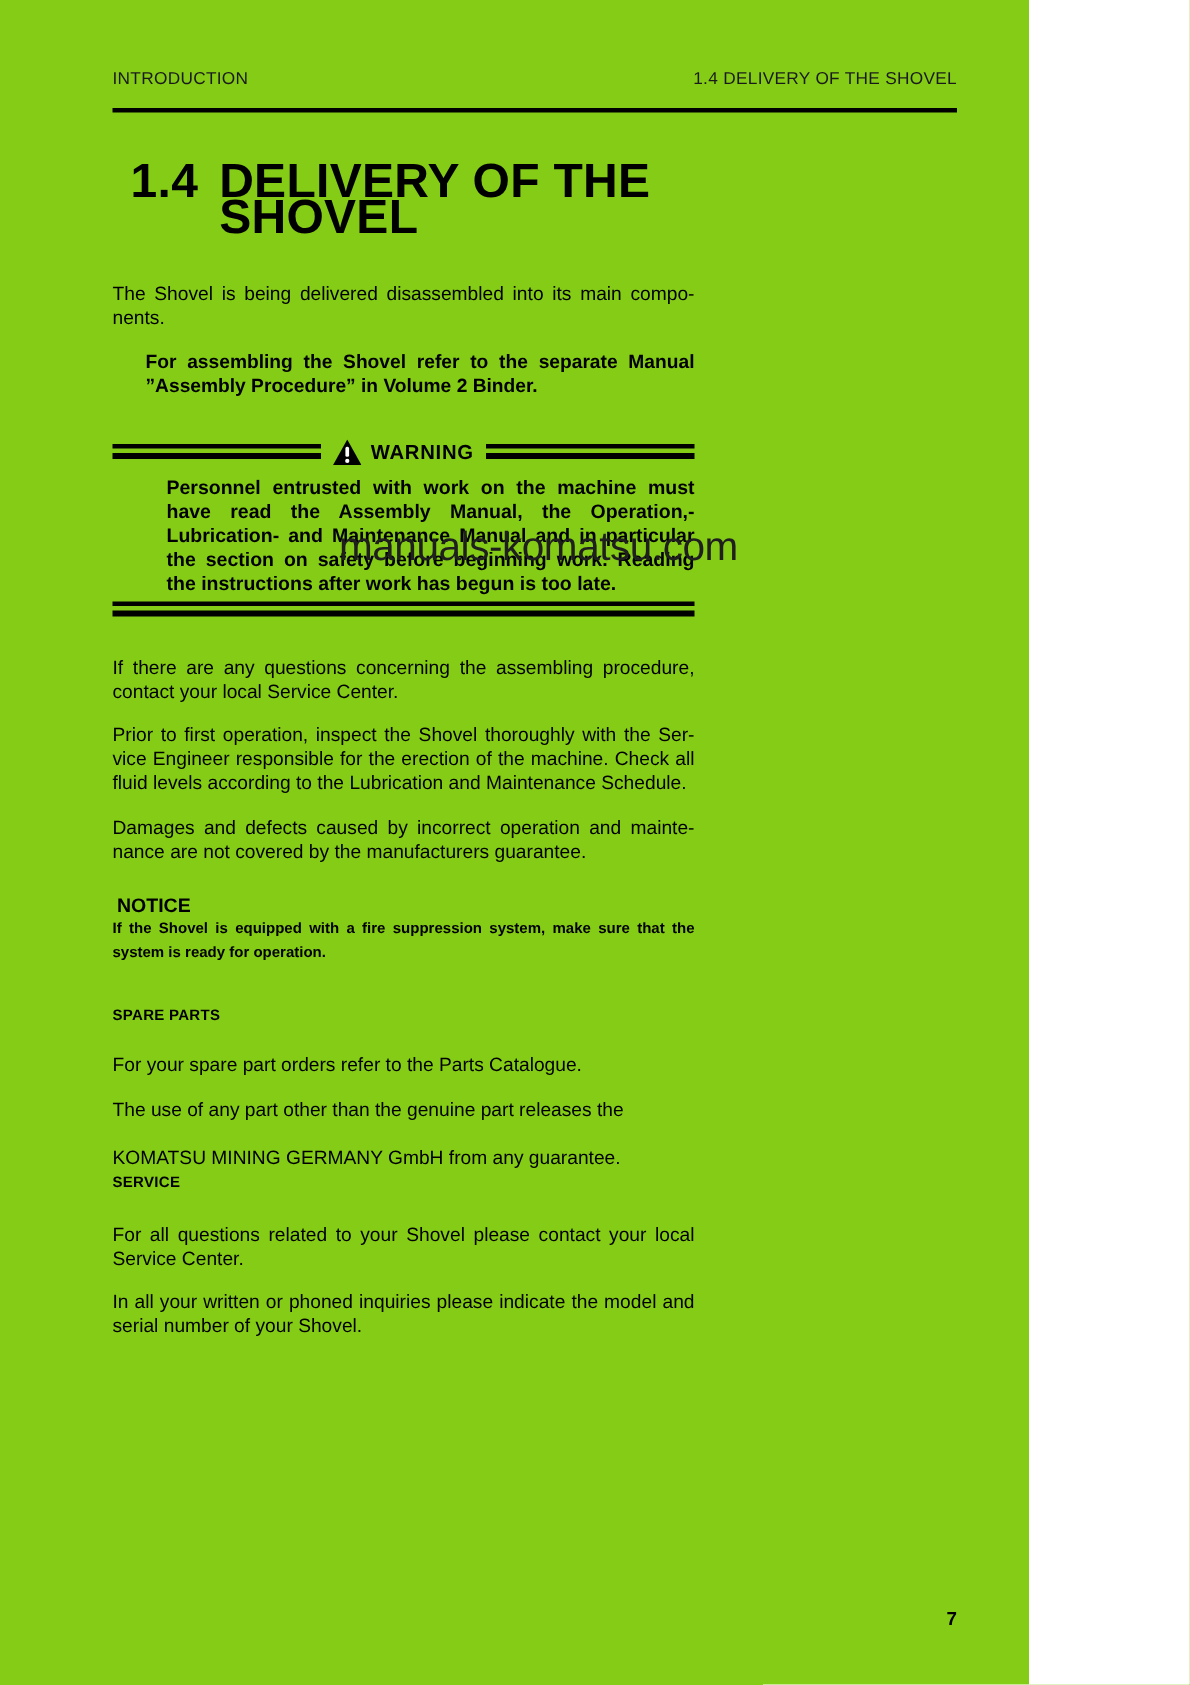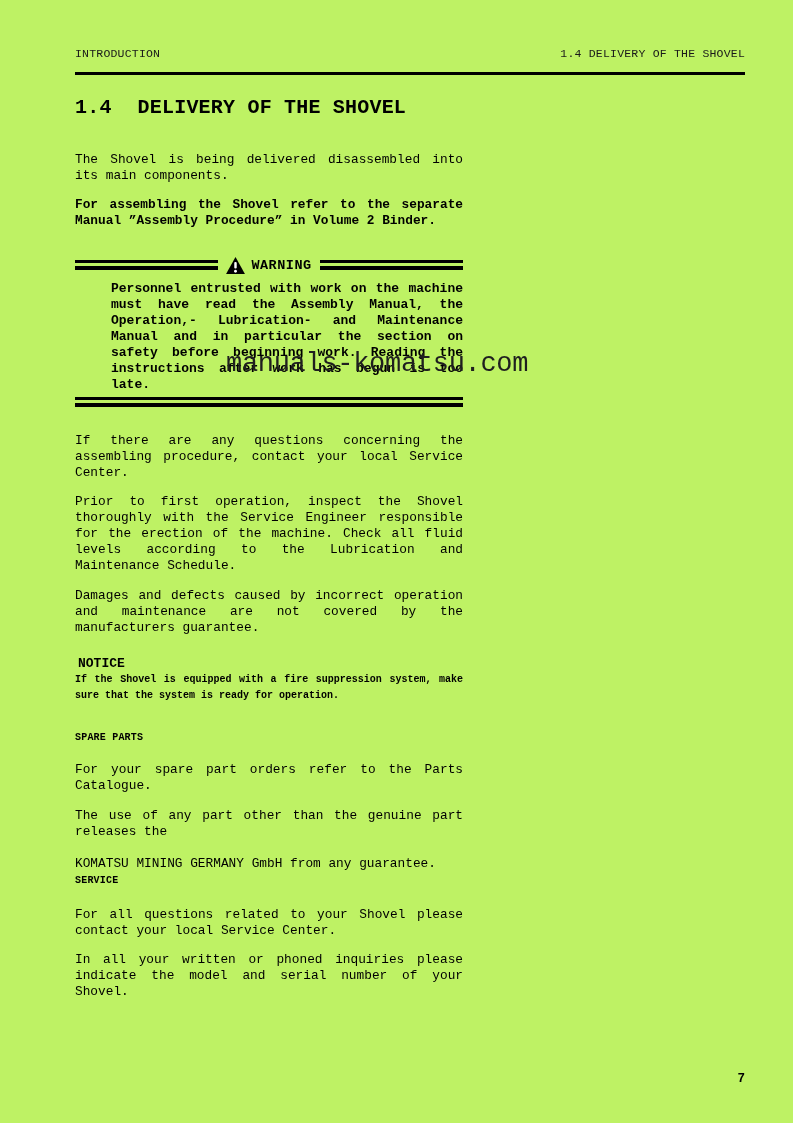--- a/index.html
+++ b/index.html
@@ -2,24 +2,24 @@
 <html><head>
 <meta charset="utf-8">
 <style>
   html, body {
     margin: 0;
     padding: 0;
     background: #ffffff;
   }
   .page {
     position: relative;
-    width: 793px;
+    width: 686px;
     height: 1123px;
-    background: #bef264;
-    font-family: Liberation Mono, monospace;
+    background: #84cc16;
+    font-family: Liberation Sans, sans-serif;
     color: #000000;
     overflow: hidden;
   }
   .running-header {
     position: absolute;
     top: 47px;
     left: 75px;
     right: 48px;
     display: flex;
     justify-content: space-between;
@@ -35,38 +35,38 @@
     height: 3px;
     background: #000000;
   }
   .col {
     position: absolute;
     top: 96px;
     left: 75px;
     width: 388px;
   }
   .doc-title {
-    margin: 0;
-    display: flex;
-    gap: 26px;
-    font-size: 20px;
+    margin: 12px;
+    display: flex;
+    gap: 14px;
+    font-size: 32px;
     font-weight: bold;
     line-height: 24px;
     letter-spacing: 0.2px;
   }
   .para {
     margin: 0;
     font-size: 12.8px;
     line-height: 16px;
     text-align: justify;
     hyphens: manual;
     -webkit-hyphens: manual;
   }
   .bold { font-weight: bold; }
-  .indent { }
+  .indent { margin-left: 22px; }
   .warning-box { margin-top: 27px; }
   .warning-header {
     display: flex;
     align-items: center;
     gap: 8px;
     height: 18px;
   }
   .dline {
     box-sizing: border-box;
     height: 10px;

